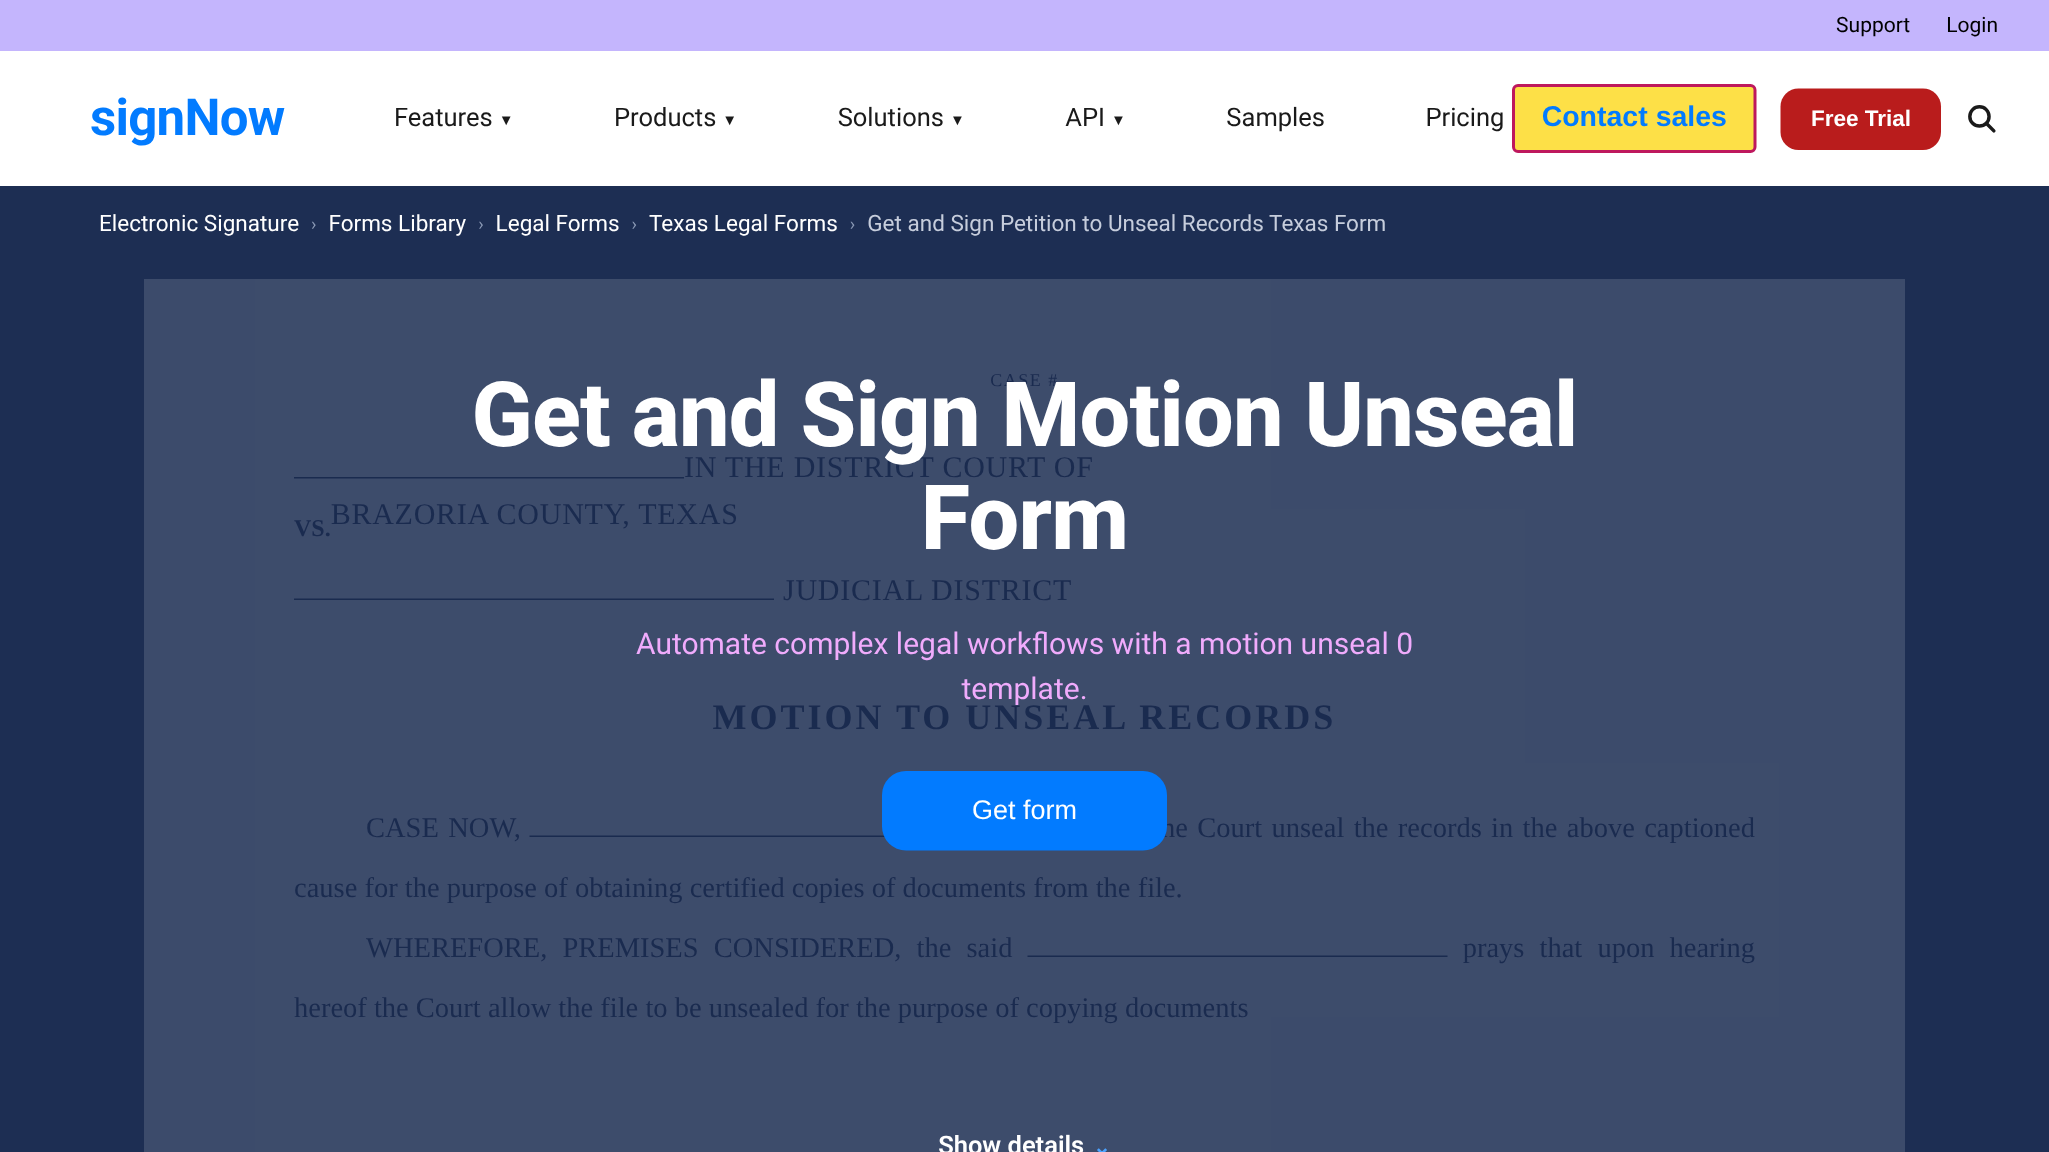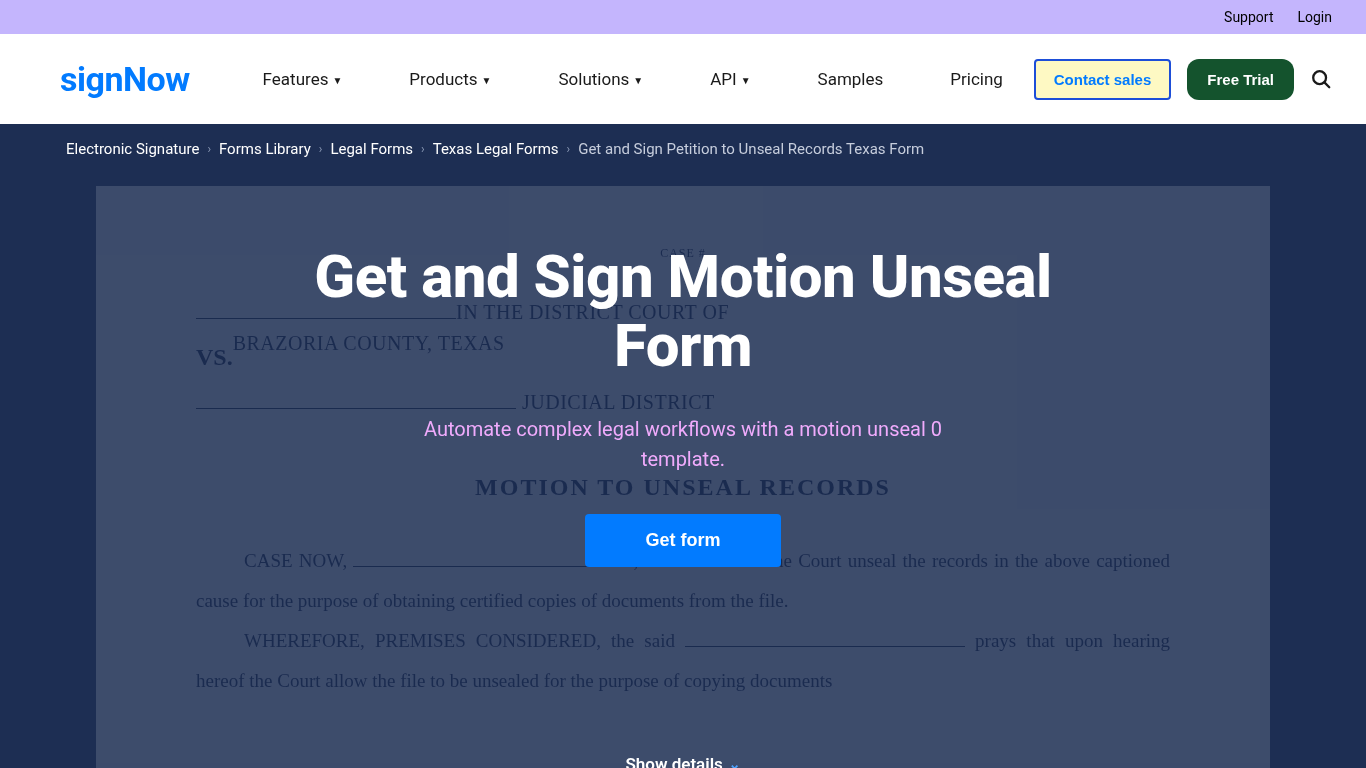--- a/index.html
+++ b/index.html
@@ -10,46 +10,46 @@
   
   .header { height: 90px; display: flex; align-items: center; padding: 0 34px 0 60px; background: #fff; }
   .logo { font-size: 34px; font-weight: 700; color: #027bff; letter-spacing: -0.5px; cursor: pointer; margin-right: 40px; }
   .logo .now { color: #027bff; }
   
   .nav { display: flex; align-items: center; gap: 34px; flex: 1; }
   .nav-item { font-size: 17px; color: #1a1a1a; cursor: pointer; display: flex; align-items: center; gap: 4px; padding-left: 33px; }
   .nav-item .caret { font-size: 10px; position: relative; top: 1px; }
   
   .header-actions { display: flex; align-items: center; gap: 16px; }
-  .btn-outline { border: 2px solid #1d4ed8; color: #027bff; background: #fef9c3; padding: 10px 18px; font-size: 15px; font-weight: 600; border-radius: 4px; cursor: pointer; }
-  .btn-primary { border: none; background: #14532d; color: #fff; padding: 12px 20px; font-size: 15px; font-weight: 600; border-radius: 12px; cursor: pointer; }
+  .btn-outline { border: 2px solid #be185d; color: #027bff; background: #fde047; padding: 10px 18px; font-size: 19px; font-weight: 600; border-radius: 4px; cursor: pointer; }
+  .btn-primary { border: none; background: #b91c1c; color: #fff; padding: 12px 20px; font-size: 15px; font-weight: 600; border-radius: 12px; cursor: pointer; }
   .search-icon { width: 22px; height: 22px; cursor: pointer; color: #1a1a1a; }
   
   .hero-wrap { background: #1d2e53; padding: 0 16px; }
   .breadcrumbs { padding: 16px 50px 10px; font-size: 15px; color: #fff; display: flex; align-items: center; flex-wrap: wrap; gap: 8px; }
   .breadcrumbs a { color: #fff; text-decoration: none; cursor: pointer; }
   .breadcrumbs .sep { color: #8a99b5; font-size: 12px; }
   .breadcrumbs .current { color: #c6cddc; }
   
   .hero { margin: 18px 80px 0; position: relative; height: 596px; overflow: hidden; }
   .doc-bg { position: absolute; inset: 0; background: #fff; opacity: 0.14; padding: 60px 100px 40px; font-family: "Times New Roman", serif; color: #0a1a3a; }
   .doc-case { text-align: center; font-size: 12px; font-weight: 400; letter-spacing: 1px; margin-bottom: 40px; }
   .doc-row { display: flex; font-size: 20px; margin-bottom: 8px; }
   .doc-blank-long { display: inline-block; border-bottom: 1px solid #0a1a3a; width: 260px; height: 18px; vertical-align: baseline; }
   .doc-blank-short { display: inline-block; border-bottom: 1px solid #0a1a3a; width: 60px; height: 18px; vertical-align: baseline; margin-right: 6px; }
   .doc-right { text-align: right; text-transform: uppercase; letter-spacing: 0.5px; }
-  .doc-vs { margin: 12px 0; font-size: 24px; font-weight: bold; }
+  .doc-vs { margin: 12px 0; font-size: 16px; font-weight: bold; }
   .doc-title { text-align: center; font-size: 24px; font-weight: 700; letter-spacing: 2px; margin: 60px 0 40px; }
   .doc-body { font-size: 19px; line-height: 2.1; text-align: justify; text-indent: 48px; }
   .doc-blank-mid { display: inline-block; border-bottom: 1px solid #0a1a3a; width: 280px; height: 16px; vertical-align: baseline; }
   
   .overlay { position: absolute; inset: 0; display: flex; flex-direction: column; align-items: center; padding-top: 56px; text-align: center; }
   .hero-title { color: #fff; font-size: 60px; font-weight: 800; line-height: 1.15; max-width: 760px; letter-spacing: -0.5px; }
   .hero-sub { color: #f0abfc; font-size: 20px; font-weight: 400; max-width: 560px; margin-top: 34px; line-height: 1.5; }
-  .get-form-btn { margin-top: 40px; background: #027bff; color: #fff; border: none; padding: 16px 60px; font-size: 18px; font-weight: 700; border-radius: 4px; cursor: pointer; }
+  .get-form-btn { margin-top: 40px; background: #027bff; color: #fff; border: none; padding: 16px 60px; font-size: 18px; font-weight: 400; border-radius: 16px; cursor: pointer; }
   
   .show-details { position: absolute; bottom: 8px; left: 50%; transform: translateX(-50%); color: #fff; font-size: 17px; font-weight: 600; display: flex; align-items: center; gap: 6px; cursor: pointer; }
   .show-details .chev { color: #4da3ff; font-size: 14px; }
 </style>
 </head>
 <body>
 
 <div class="topbar">
   <a>Support</a>
   <a>Login</a>

